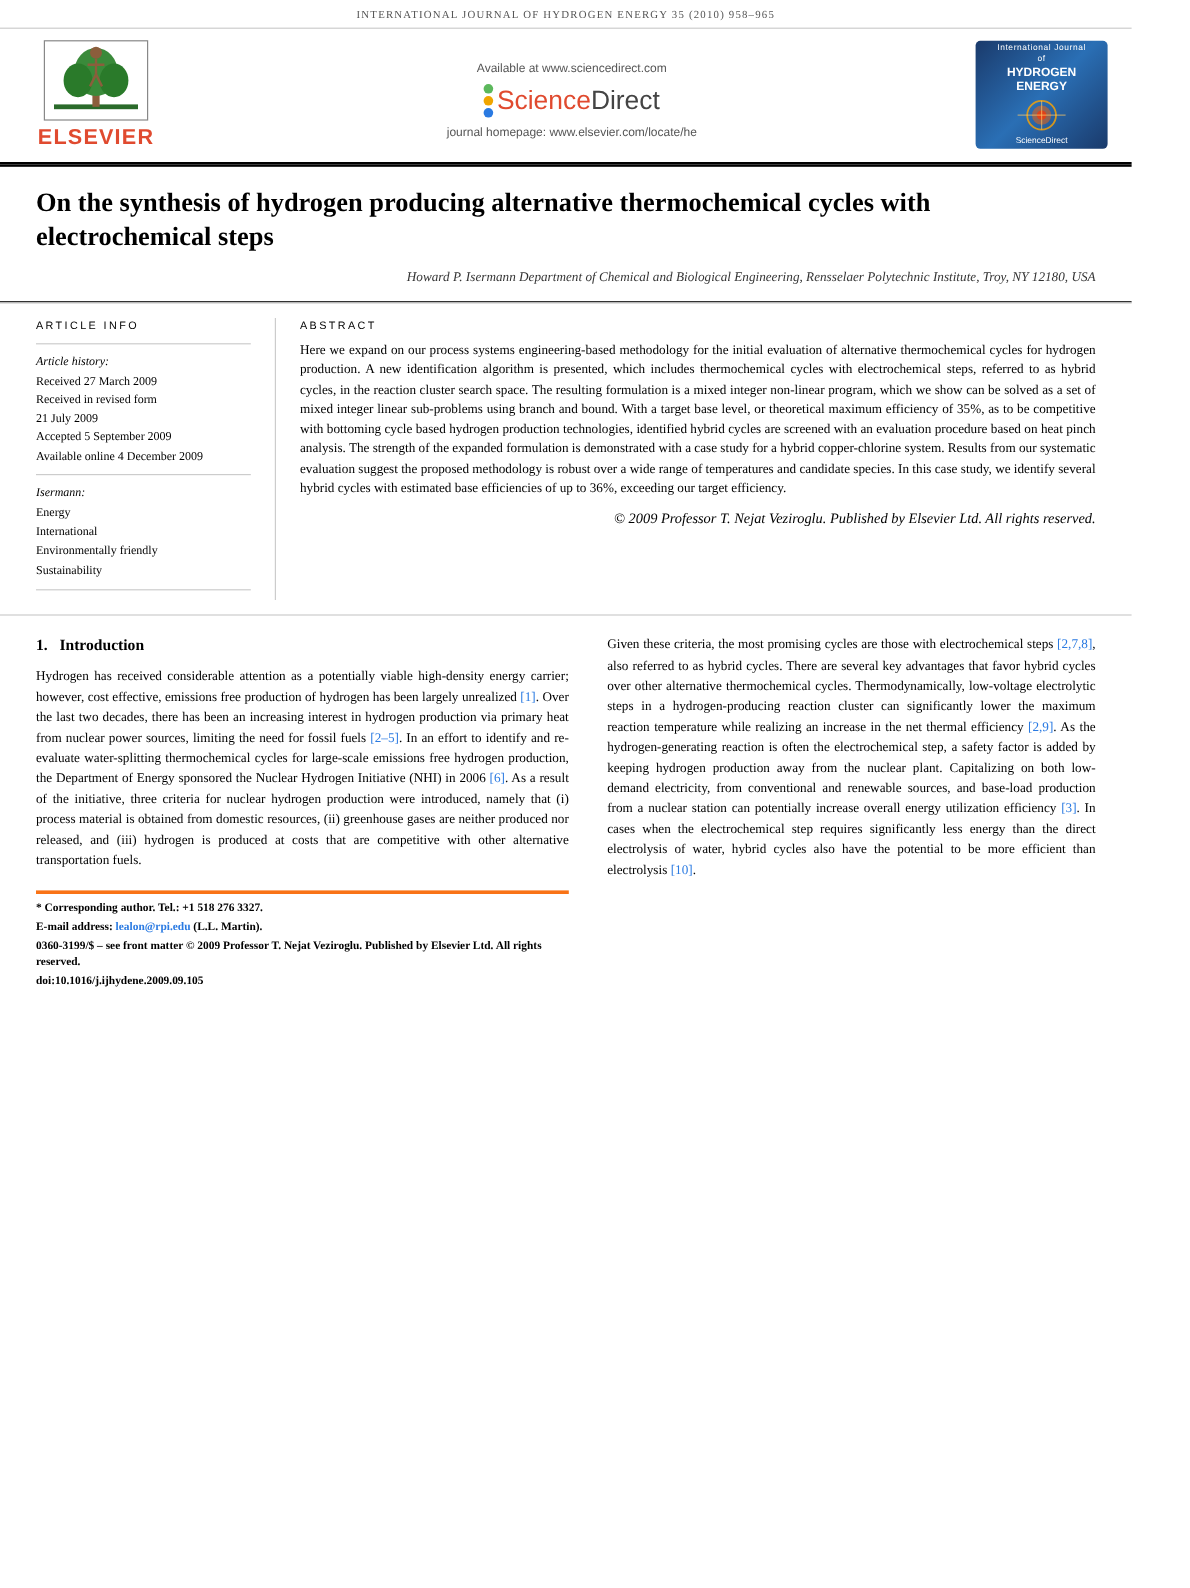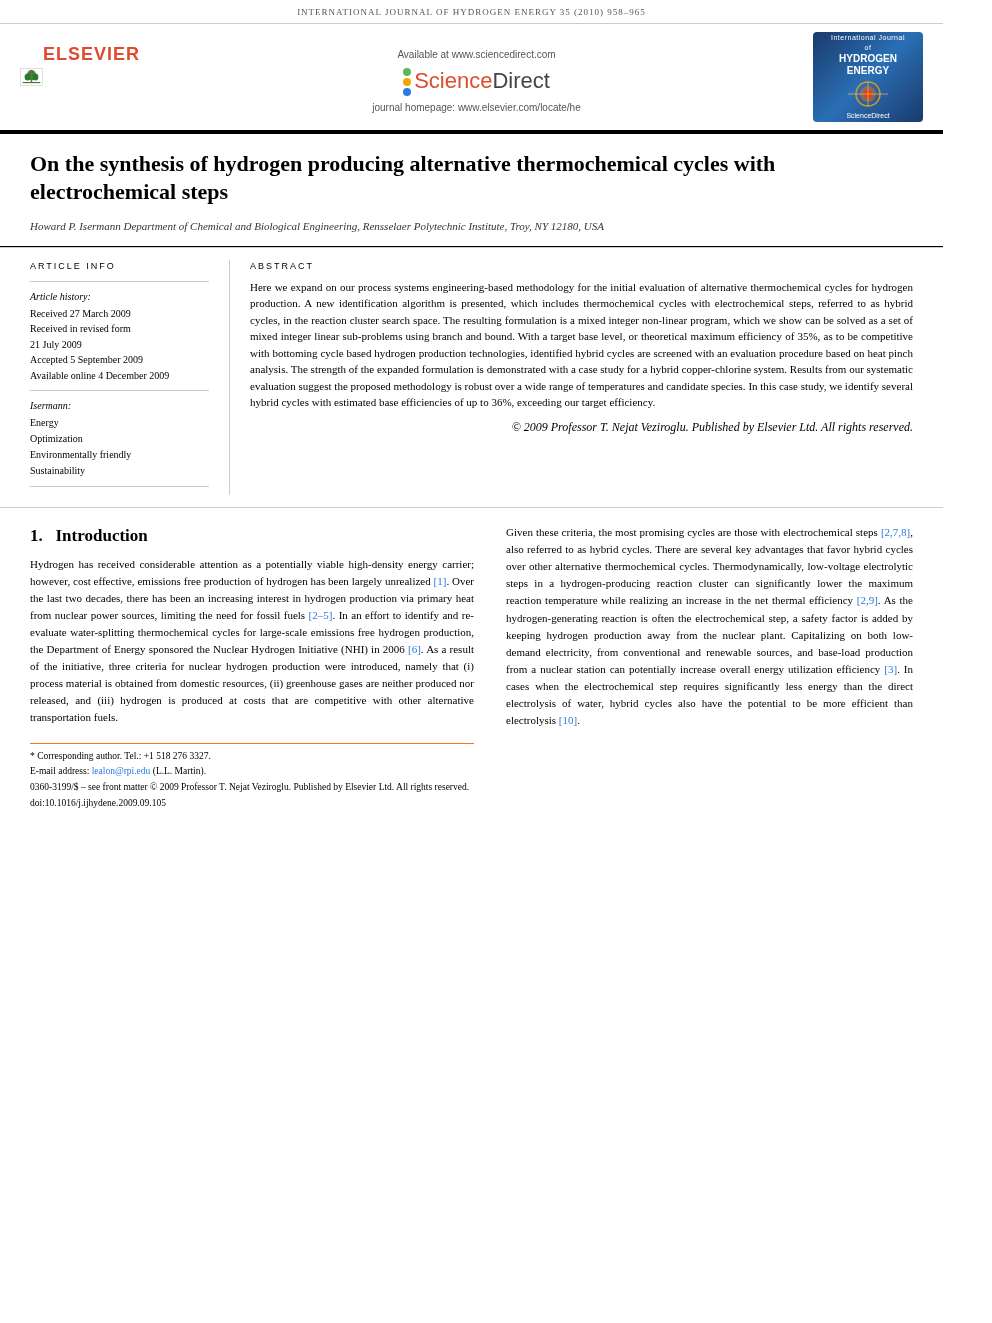--- a/index.html
+++ b/index.html
@@ -29,21 +29,22 @@
     .logo-bar {
       display: flex;
       align-items: center;
       justify-content: space-between;
       padding: 8px 20px;
       border-bottom: 2px solid #000;
     }
     .elsevier-logo {
       width: 120px;
       display: flex;
-      flex-direction: row;
+      flex-direction: column;
+      align-items: center;
     }
     .elsevier-tree {
       width: 90px;
       height: 70px;
     }
     .elsevier-text {
       font-size: 18px;
       font-weight: bold;
       color: #e04a2f;
       letter-spacing: 1px;
@@ -133,20 +134,21 @@
     }
     .article-authors {
       font-size: 13px;
       font-style: italic;
       margin-bottom: 4px;
     }
     .article-affiliation {
       font-size: 11px;
       font-style: italic;
       color: #333;
+      text-align: right;
     }
     
     .two-col {
       display: flex;
       gap: 0;
       padding: 12px 30px;
       border-bottom: 1px solid #ccc;
     }
     .article-info-col {
       width: 200px;
@@ -208,38 +210,39 @@
     }
     .main-left {
       width: 460px;
       padding-right: 16px;
     }
     .main-right {
       flex: 1;
       padding-left: 16px;
     }
     .section-heading {
-      font-size: 17px;
+      font-size: 13px;
       font-weight: bold;
       margin-bottom: 8px;
     }
     .body-text {
       font-size: 11px;
       text-align: justify;
       line-height: 1.55;
       margin-bottom: 8px;
     }
     .body-text a, .ref-link {
       color: #2a7ae2;
       text-decoration: none;
     }
     .footnote-area {
-      border-top: 1px solid #f97316;
+      border-top: 3px solid #f97316;
       margin-top: 16px;
       padding-top: 6px;
+      font-weight: bold;
     }
     .footnote-text {
       font-size: 9.5px;
       line-height: 1.45;
       margin-bottom: 2px;
     }
     .footnote-text a {
       color: #2a7ae2;
       text-decoration: none;
     }
@@ -331,21 +334,21 @@
       <hr class="info-divider">
       <div class="article-history-title">Article history:</div>
       <div class="article-history-item">Received 27 March 2009</div>
       <div class="article-history-item">Received in revised form</div>
       <div class="article-history-item">21 July 2009</div>
       <div class="article-history-item">Accepted 5 September 2009</div>
       <div class="article-history-item">Available online 4 December 2009</div>
       <hr class="info-divider">
       <div class="keywords-title">Isermann:</div>
       <div class="keyword-item">Energy</div>
-      <div class="keyword-item">Optimization</div>
+      <div class="keyword-item">International</div>
       <div class="keyword-item">Environmentally friendly</div>
       <div class="keyword-item">Sustainability</div>
       <hr class="info-divider">
     </div>
     <div class="abstract-col">
       <div class="section-label">Abstract</div>
       <div class="abstract-text">Here we expand on our process systems engineering-based methodology for the initial evaluation of alternative thermochemical cycles for hydrogen production. A new identification algorithm is presented, which includes thermochemical cycles with electrochemical steps, referred to as hybrid cycles, in the reaction cluster search space. The resulting formulation is a mixed integer non-linear program, which we show can be solved as a set of mixed integer linear sub-problems using branch and bound. With a target base level, or theoretical maximum efficiency of 35%, as to be competitive with bottoming cycle based hydrogen production technologies, identified hybrid cycles are screened with an evaluation procedure based on heat pinch analysis. The strength of the expanded formulation is demonstrated with a case study for a hybrid copper-chlorine system. Results from our systematic evaluation suggest the proposed methodology is robust over a wide range of temperatures and candidate species. In this case study, we identify several hybrid cycles with estimated base efficiencies of up to 36%, exceeding our target efficiency.</div>
       <div class="copyright-text">© 2009 Professor T. Nejat Veziroglu. Published by Elsevier Ltd. All rights reserved.</div>
     </div>
   </div>

